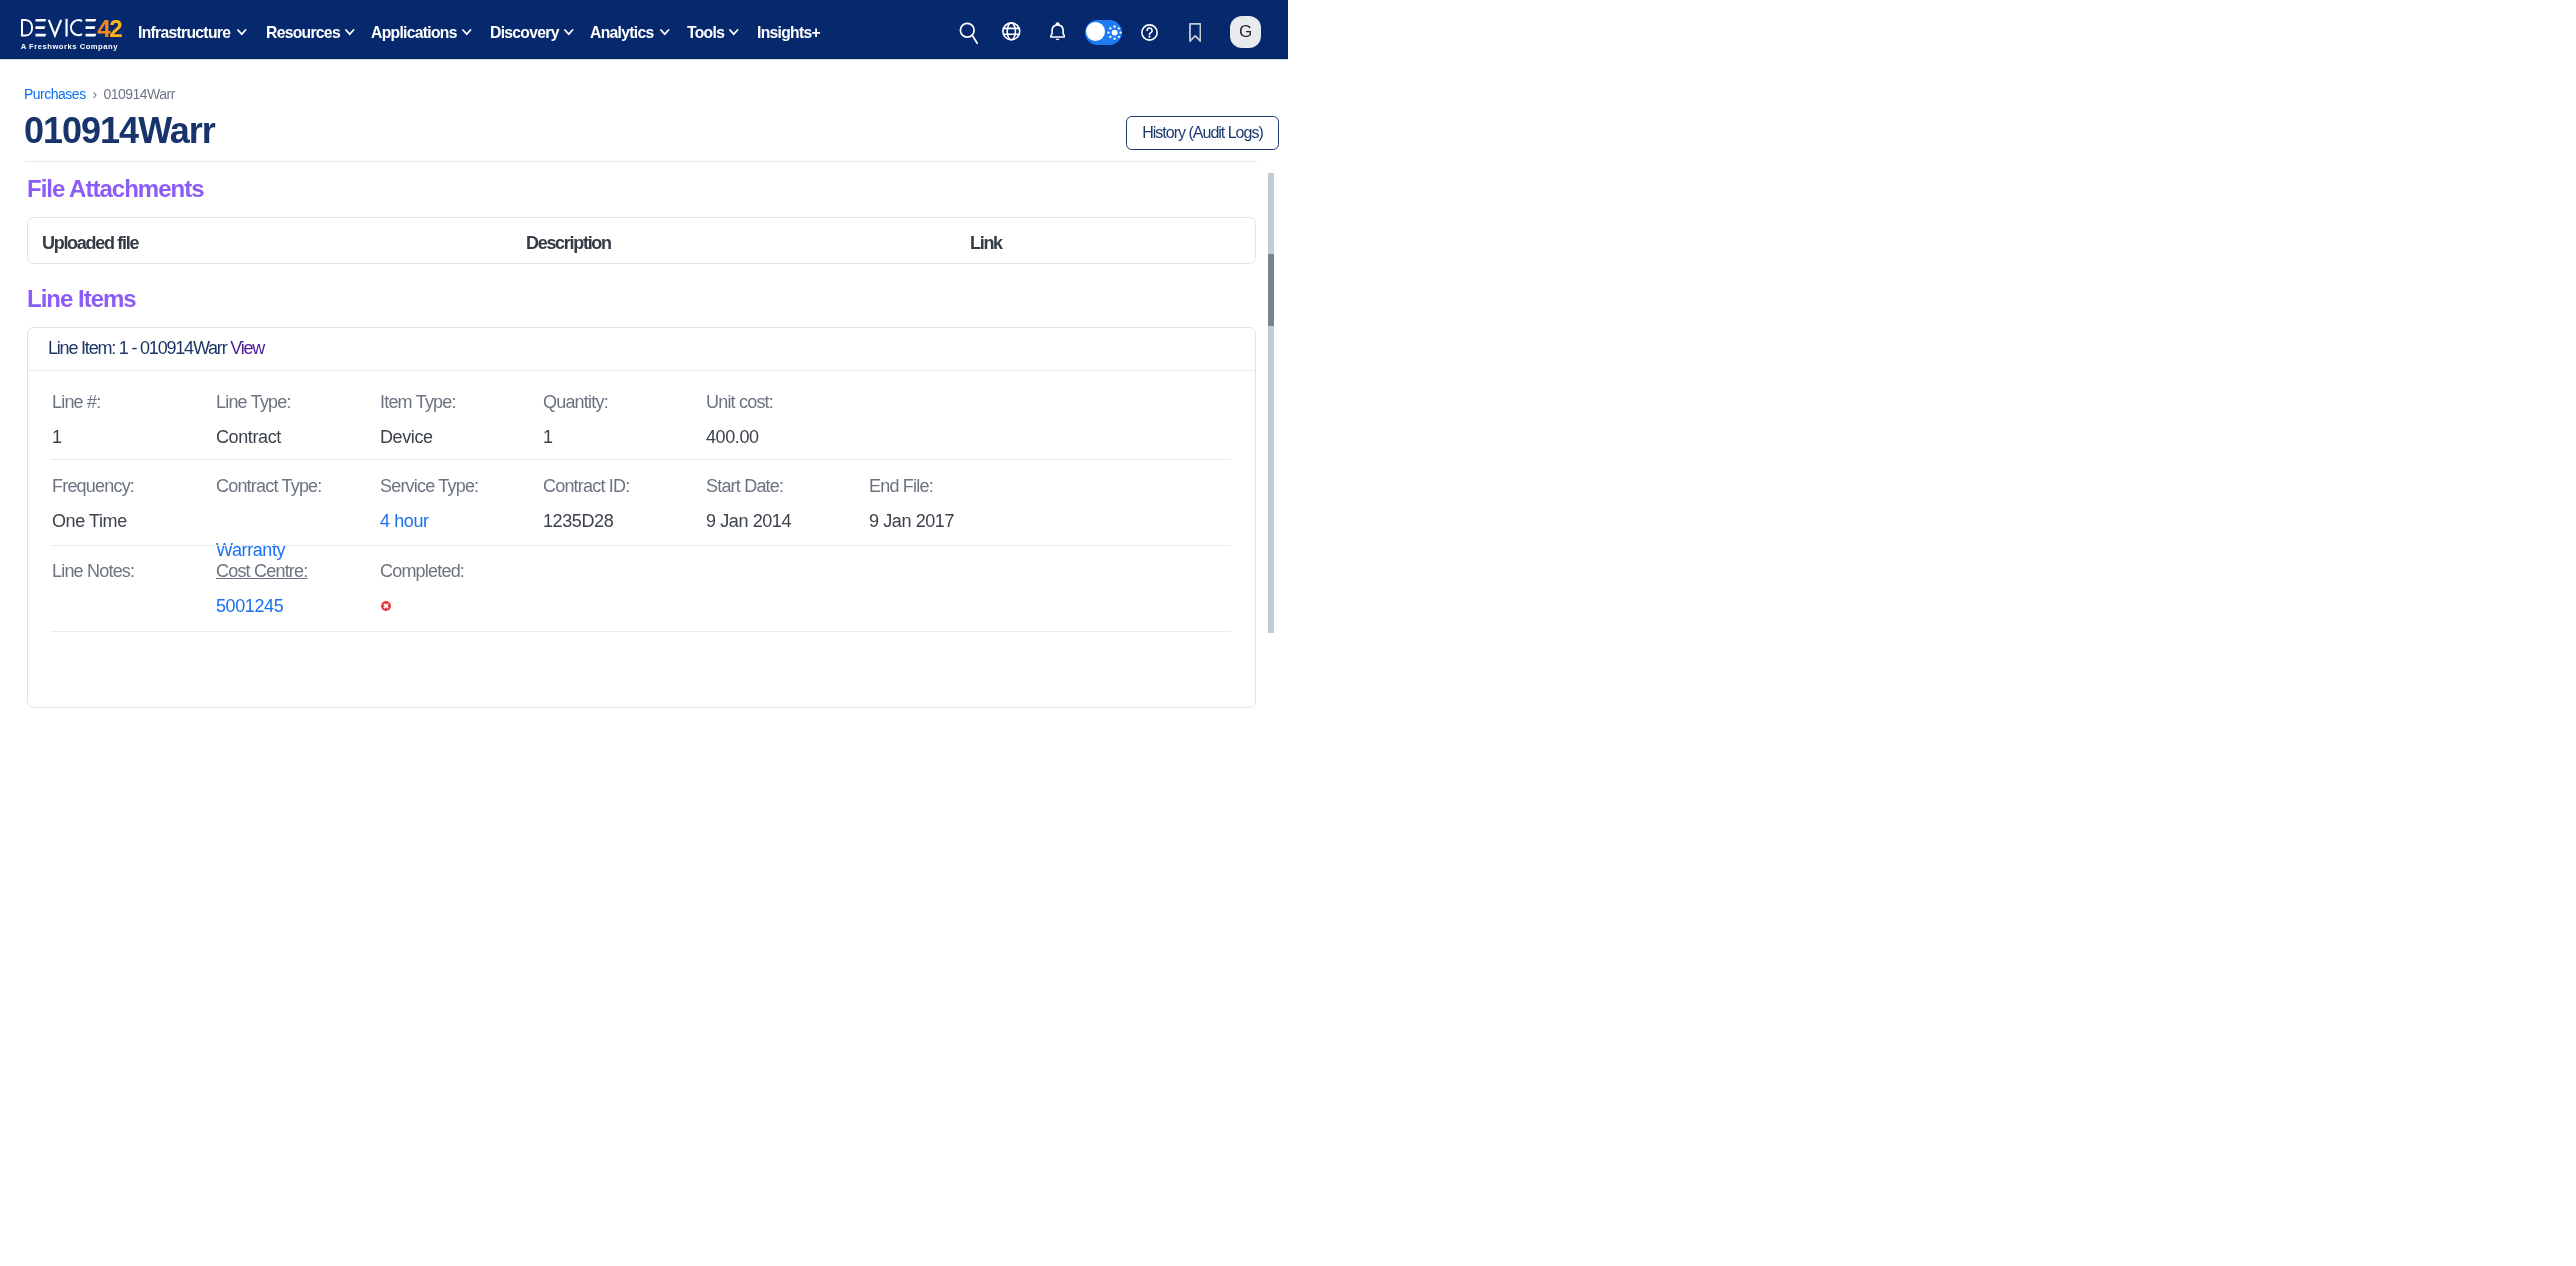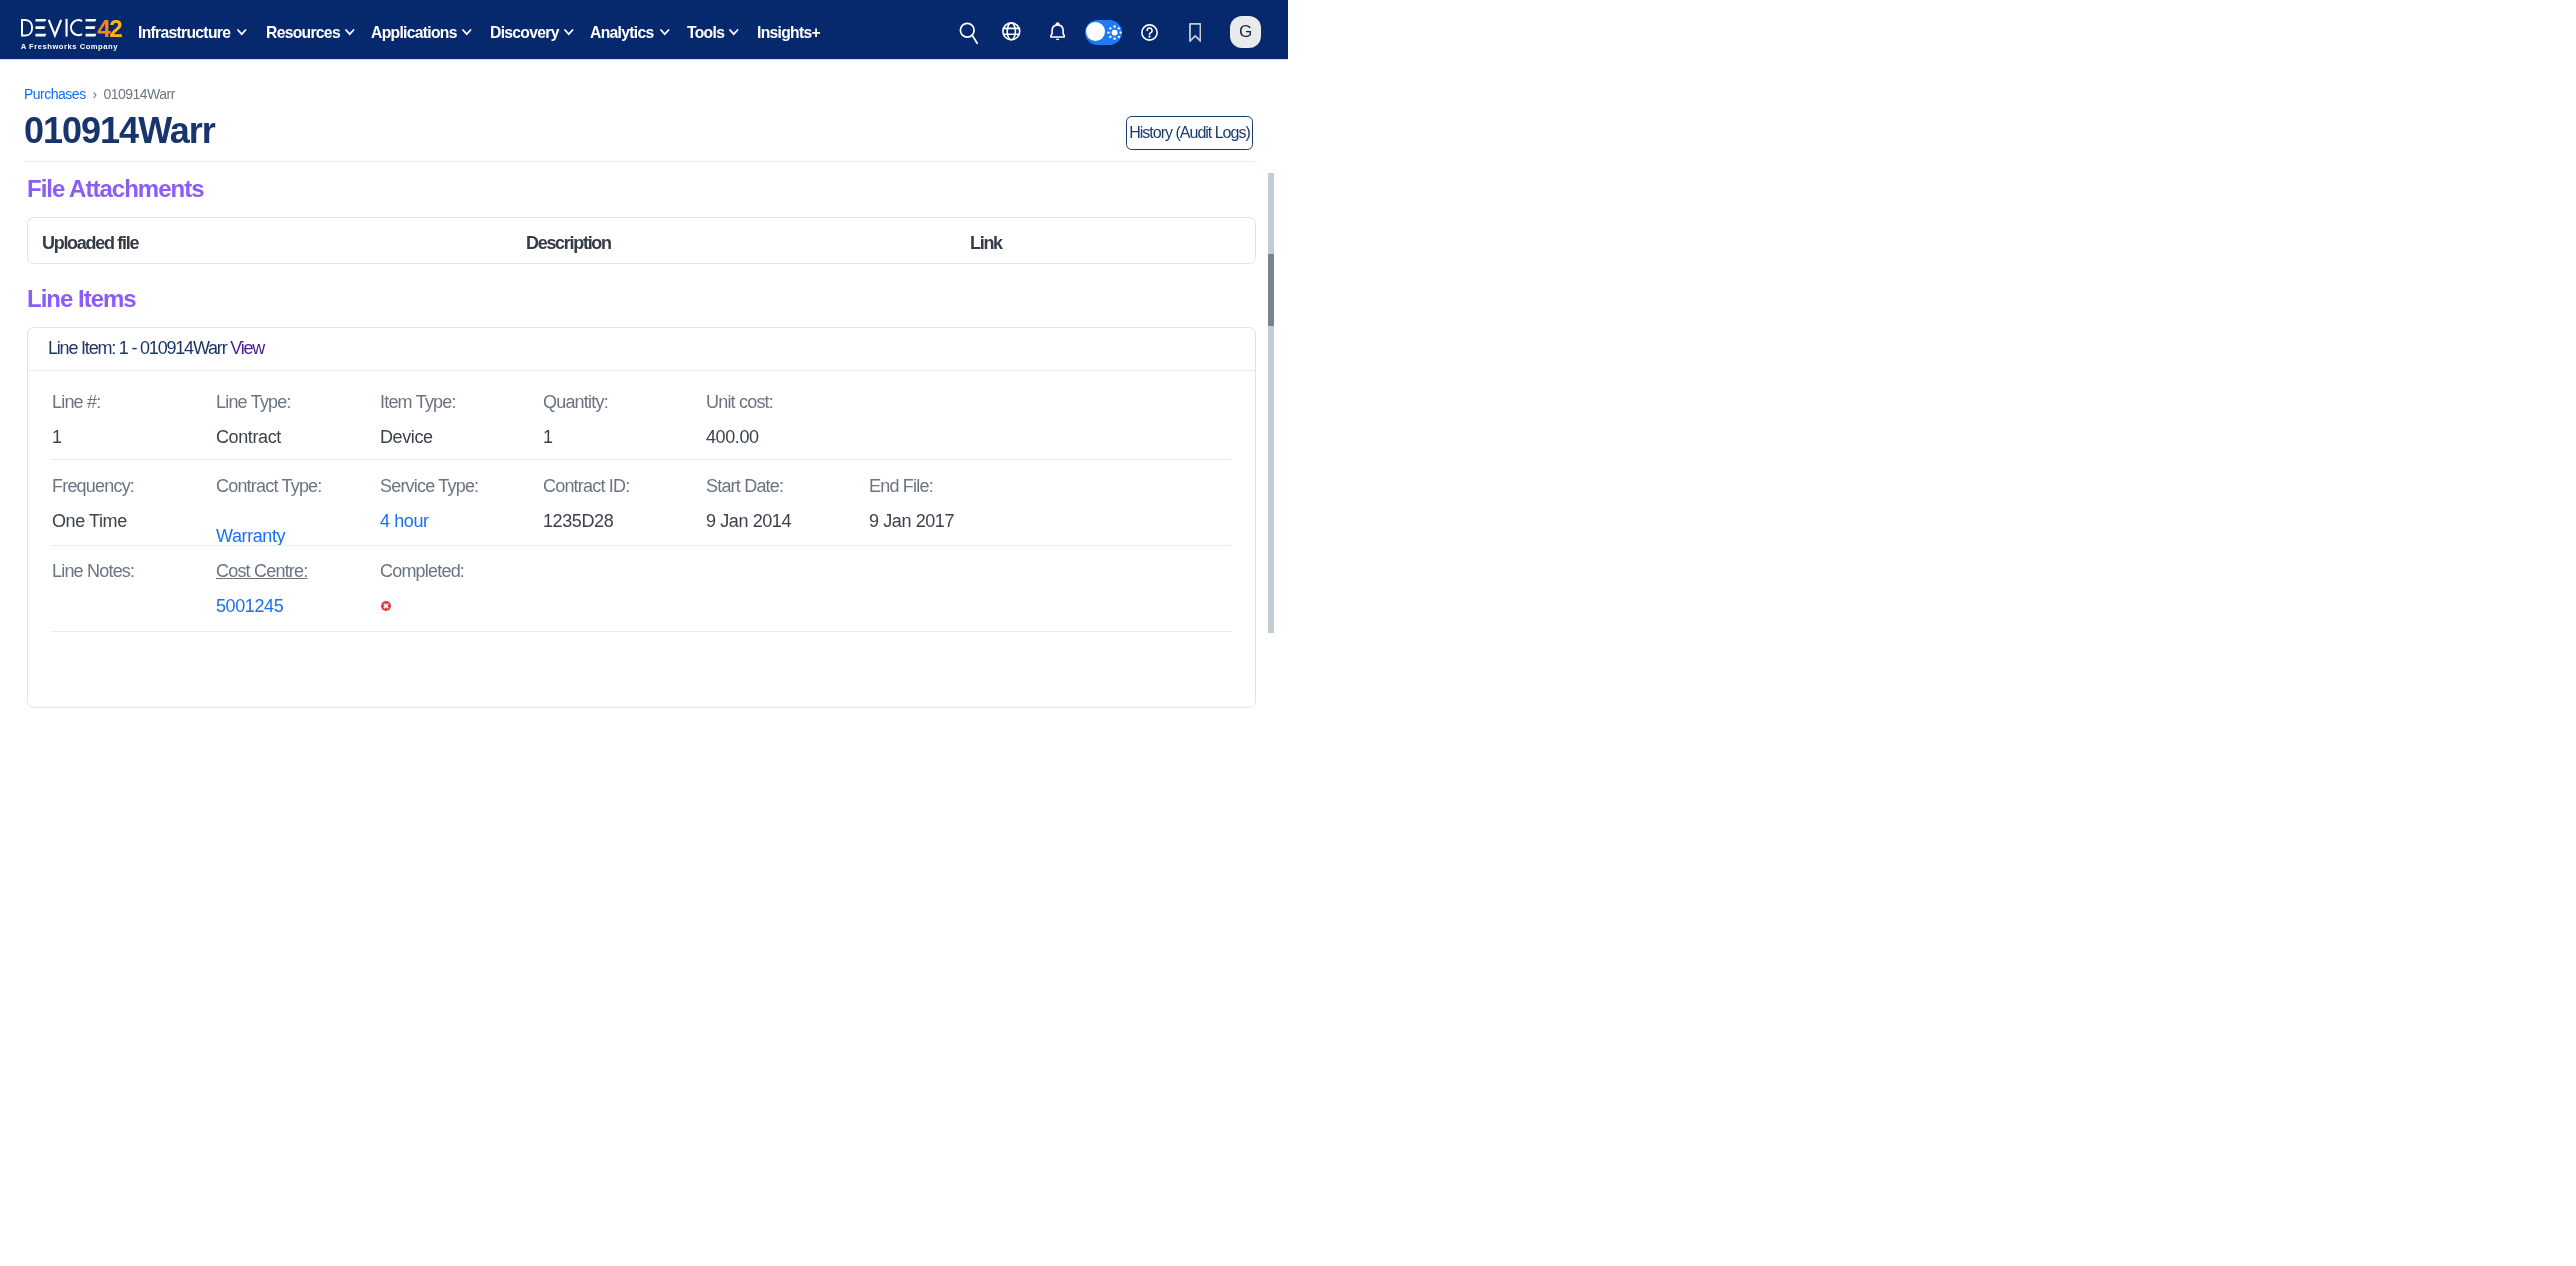--- a/index.html
+++ b/index.html
@@ -10,21 +10,21 @@
   #hdr { position:absolute; left:0; top:0; width:1288px; height:60px;
     background:#05296c; border-bottom:1px solid #d9dde5; }
   .nav { position:absolute; top:24px; color:#fff; font-size:15.7px; font-weight:700;
     letter-spacing:-0.7px; white-space:nowrap; }
   .chev { position:absolute; top:29px; width:9.5px; height:6.7px; }
   
   #crumb { position:absolute; left:24px; top:86px; font-size:14px; letter-spacing:-0.5px; color:#6d7684; }
   #crumb a { color:#0e6ef2; text-decoration:none; }
   #title { position:absolute; left:24px; top:110px; font-size:36px; font-weight:700;
     letter-spacing:-1px; color:#17346d; }
-  #histbtn { position:absolute; left:1126px; top:116px; width:127px; height:34px;
+  #histbtn { position:absolute; left:1126px; top:116px; width:153px; height:34px;
     border:1px solid #1c3a70; border-radius:5.7px; background:#fff; color:#1c3a70;
     font-size:16px; letter-spacing:-1px; text-align:center; line-height:32px; }
   .hr1 { position:absolute; left:25px; top:161px; width:1232px; height:1px; background:#e7eaee; }
   
   .h2 { position:absolute; color:#8b5cf6; font-size:24px; font-weight:700; letter-spacing:-1px; }
   
   #attbox { position:absolute; left:27px; top:217px; width:1229px; height:47px;
     border:1px solid #dfe3e8; border-radius:6.7px; background:#fff; }
   .colhd { position:absolute; top:233px; font-size:18px; letter-spacing:-1.3px; color:#353c46;font-weight:bold; }
   
@@ -160,21 +160,21 @@
 <div class="rdiv" style="top:459px;"></div>
 
 <div class="lbl" style="left:52px;  top:476px;">Frequency:</div>
 <div class="lbl" style="left:216px; top:476px;">Contract Type:</div>
 <div class="lbl" style="left:380px; top:476px;">Service Type:</div>
 <div class="lbl" style="left:543px; top:476px;">Contract ID:</div>
 <div class="lbl" style="left:706px; top:476px;">Start Date:</div>
 <div class="lbl" style="left:869px; top:476px;">End File:</div>
 
 <div class="val" style="left:52px;  top:511px;">One Time</div>
-<a class="val" style="left:216px; top:526px;text-align:center;">Warranty</a>
+<a class="val" style="left:216px; top:540px;text-align:center;">Warranty</a>
 <a class="val" style="left:380px; top:511px;">4 hour</a>
 <div class="val" style="left:543px; top:511px;">1235D28</div>
 <div class="val" style="left:706px; top:511px;">9 Jan 2014</div>
 <div class="val" style="left:869px; top:511px;">9 Jan 2017</div>
 <div class="rdiv" style="top:545px;"></div>
 
 <div class="lbl" style="left:52px;  top:561px;">Line Notes:</div>
 <div class="lbl" style="left:216px; top:561px;text-decoration:underline;">Cost Centre:</div>
 <div class="lbl" style="left:380px; top:561px;">Completed:</div>
 <a class="val" style="left:216px; top:596px;">5001245</a>

